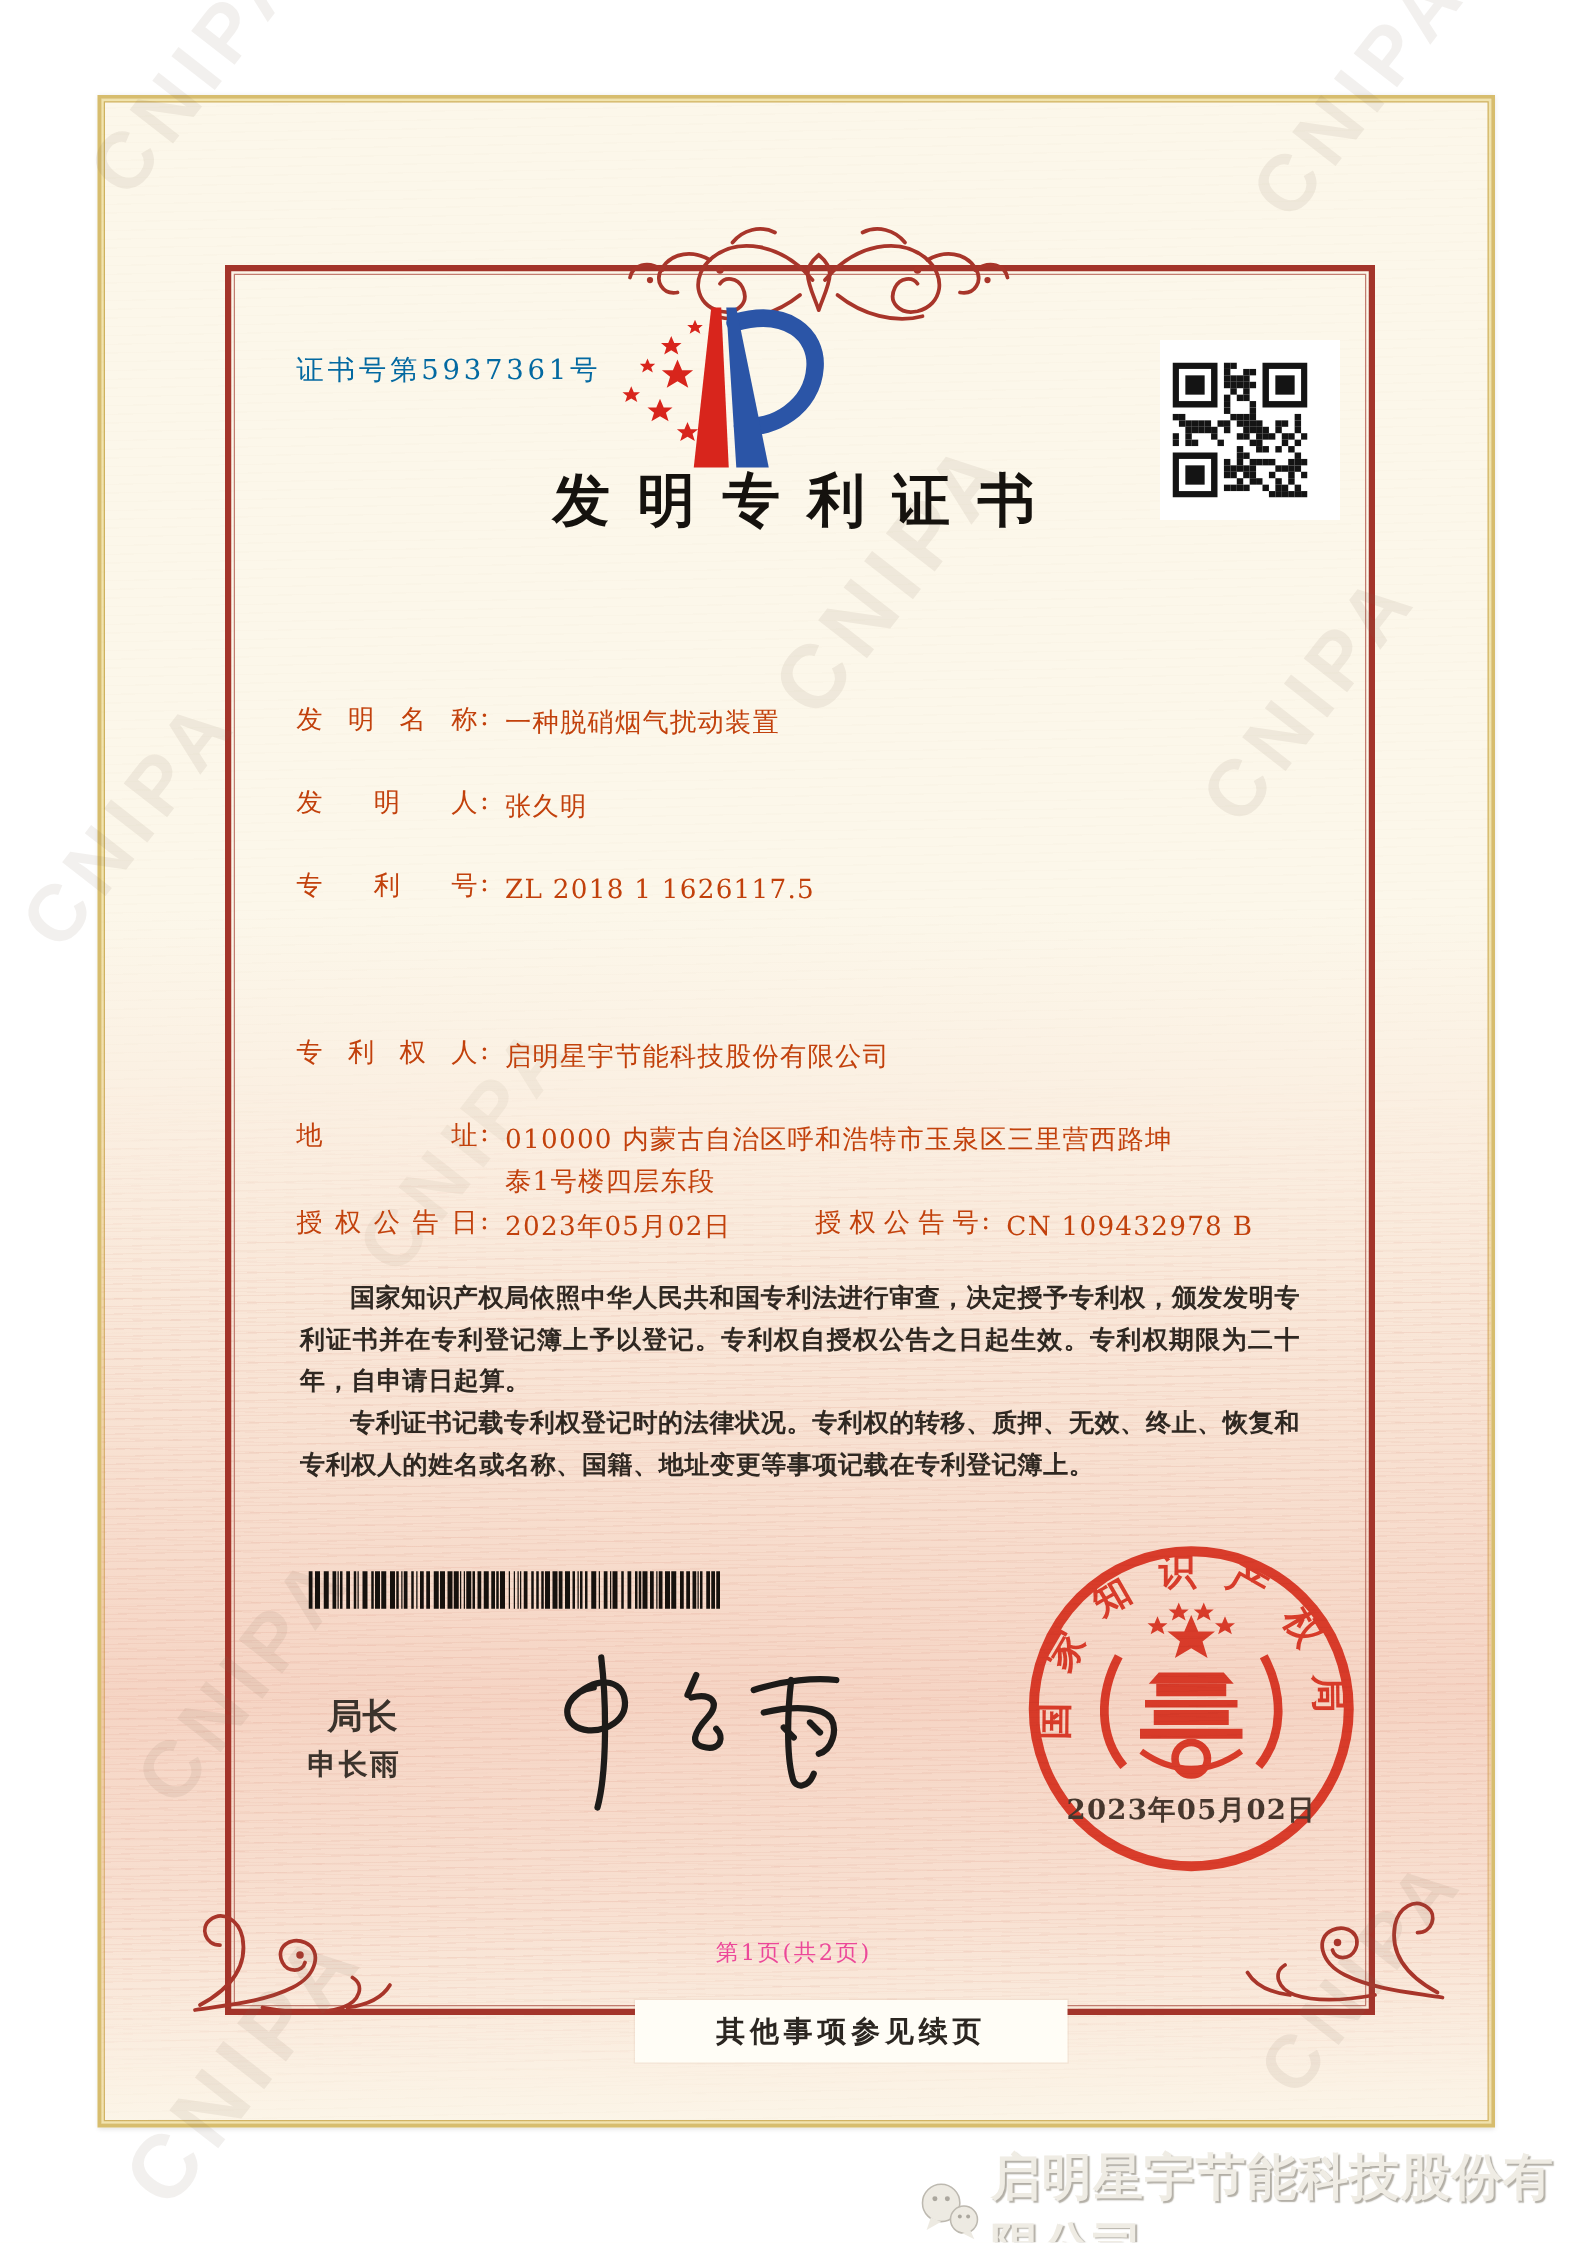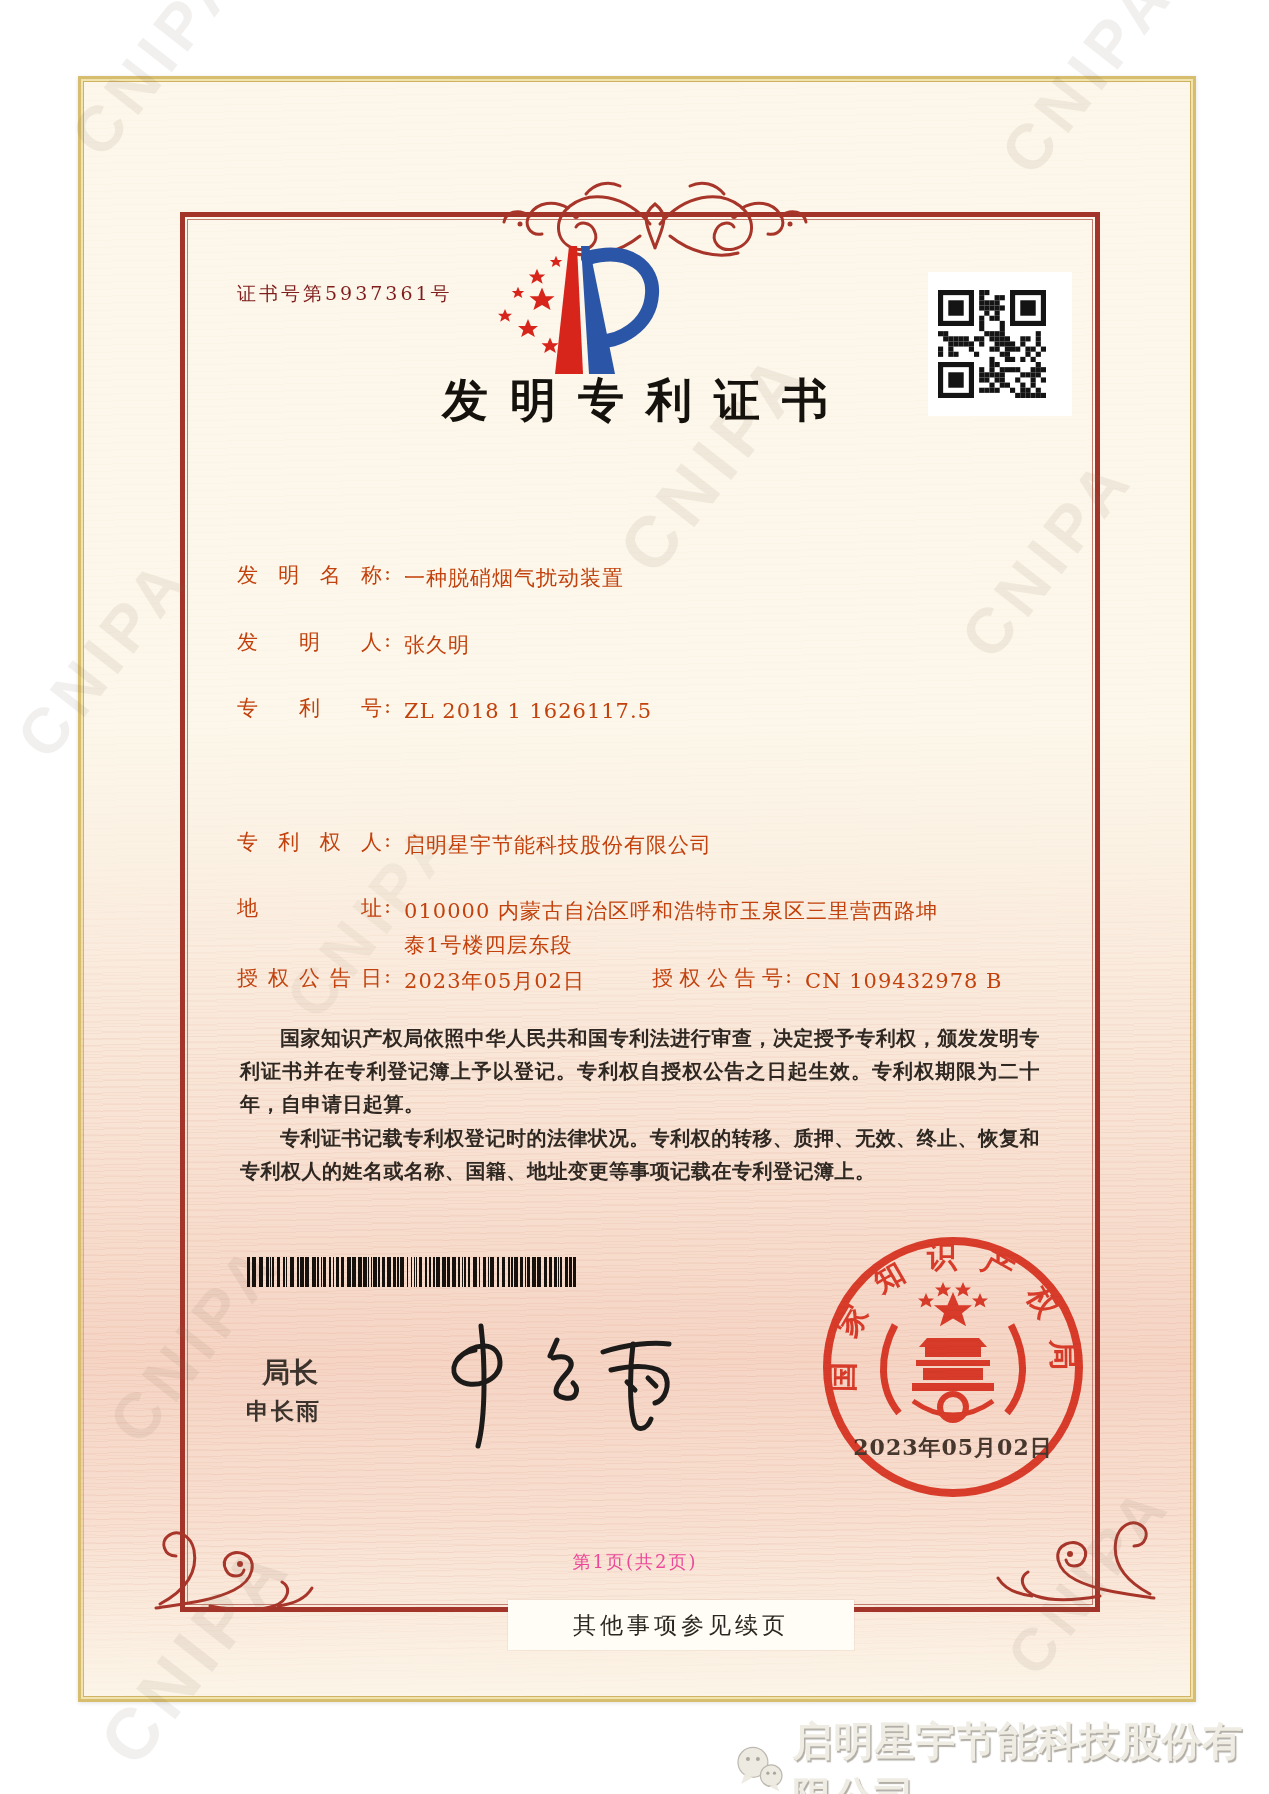--- a/index.html
+++ b/index.html
@@ -26,21 +26,21 @@
   
   .frame{position:absolute;left:180px;top:212px;width:910px;height:1390px;
          border:5px solid #a3342a;}
   .frame::after{content:"";position:absolute;inset:2px;border:1px solid #c27c6f;}
   .orn{position:absolute;pointer-events:none;}
   
   .wm{position:absolute;font-family:"Liberation Sans",sans-serif;font-weight:bold;
       color:rgba(128,112,92,.10);letter-spacing:8px;transform:rotate(-52deg);
       white-space:nowrap;z-index:3;pointer-events:none;}
   
-  .cert-no{position:absolute;left:237px;top:281px;font-size:19px;letter-spacing:3px;color:#7f1d1d;z-index:4;}
+  .cert-no{position:absolute;left:237px;top:281px;font-size:22px;letter-spacing:3px;color:#0369a1;z-index:4;}
   .logo{position:absolute;left:478px;top:242px;z-index:4;}
   .qr-box{position:absolute;left:928px;top:272px;width:144px;height:144px;background:#ffffff;z-index:4;}
   .qr{position:absolute;left:10px;top:18px;width:108px;height:108px;}
   .title{position:absolute;left:180px;top:370px;width:910px;margin:0;text-align:center;
          font-size:46px;font-weight:700;color:#15120e;letter-spacing:22px;text-indent:22px;z-index:4;}
   
   .row{position:absolute;left:237px;font-size:21px;font-weight:500;color:#c2410c;letter-spacing:1px;z-index:4;}
   .row .lb{display:inline-block;width:146px;text-align:justify;text-align-last:justify;vertical-align:top;}
   .row .cl{display:inline-block;margin:0 12px 0 1px;vertical-align:top;}
   .row .val{display:inline-block;vertical-align:top;max-width:560px;line-height:34px;}
@@ -61,21 +61,21 @@
   .sig{position:absolute;left:405px;top:1320px;z-index:4;}
   
   .seal{position:absolute;left:813px;top:1227px;z-index:5;mix-blend-mode:multiply;}
   .seal text{font-family:"DejaVu Serif",serif;}
   
   .page-ind{position:absolute;left:180px;top:1550px;width:910px;text-align:center;
             font-size:18px;letter-spacing:2px;color:#ec4899;z-index:4;}
   .cont-box{position:absolute;left:508px;top:1600px;width:346px;height:50px;background:#fffdf6;
             box-shadow:0 0 0 1px rgba(160,120,90,.08);z-index:6;display:flex;
             align-items:center;justify-content:center;}
-  .cont-box span{font-size:23px;font-weight:400;letter-spacing:4px;color:#2b2621;}
+  .cont-box span{font-size:23px;font-weight:700;letter-spacing:4px;color:#2b2621;}
   .brand{position:absolute;left:733px;top:1714px;display:flex;align-items:center;z-index:2;}
   .brand-text{margin-left:8px;font-family:"Liberation Sans",sans-serif;font-weight:bold;font-size:40px;
       color:#efece4;letter-spacing:1px;
       text-shadow:1.5px 1.5px 1px #b2aea5,-1px -1px 0 #ffffff;}
 </style>
 </head>
 <body>
 
 <div class="page">
 

